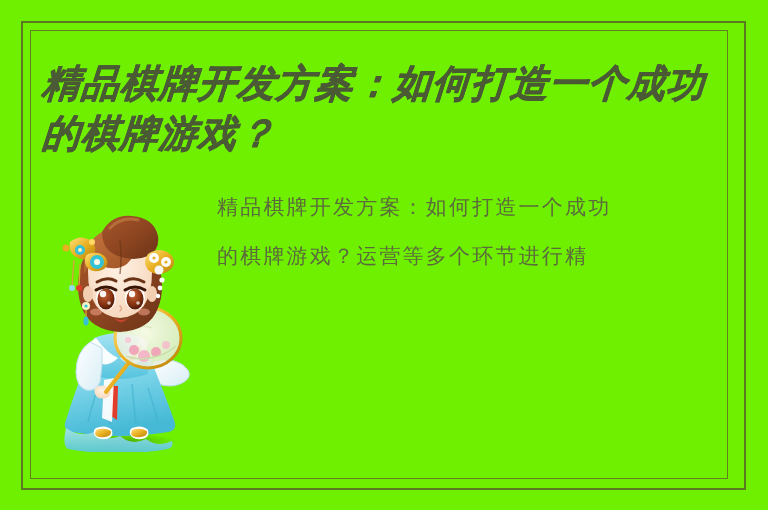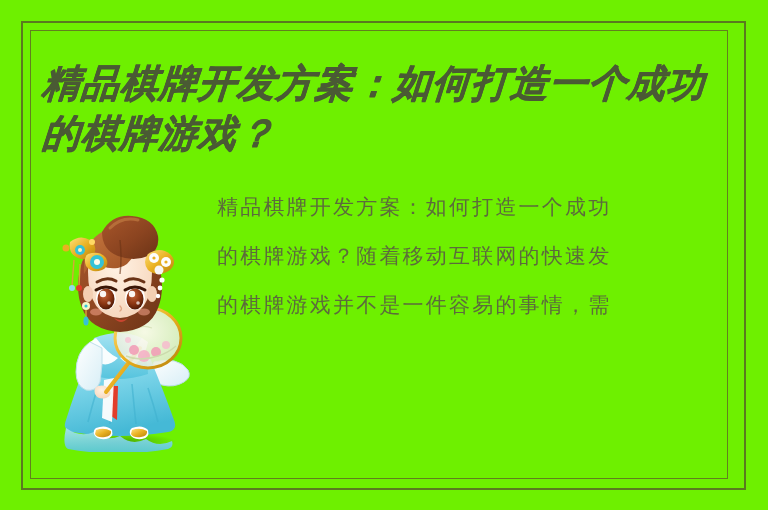--- a/index.html
+++ b/index.html
@@ -101,22 +101,21 @@
   <div class="frame-outer"></div>
   <div class="frame-inner"></div>
 
   <div class="title-block">
     <div class="title-line">精品棋牌开发方案：如何打造一个成功</div>
     <div class="title-line">的棋牌游戏？</div>
   </div>
 
   <div class="body-block">
     <div class="body-line">精品棋牌开发方案：如何打造一个成功</div>
-    <div class="body-line">的棋牌游戏？随着移动互联网的快速发</div>
-    <div class="body-line">的棋牌游戏并不是一件容易的事情，需</div>
+    <div class="body-line">的棋牌游戏？运营等多个环节进行精</div>
   </div>
 
   <div class="illustration">
     <svg viewBox="0 0 160 262" width="160" height="262" xmlns="http://www.w3.org/2000/svg">
       <defs>
         <radialGradient id="gSkin" cx="45%" cy="35%" r="70%">
           <stop offset="0%" stop-color="#fff2e4"></stop>
           <stop offset="100%" stop-color="#f6d6bb"></stop>
         </radialGradient>
         <linearGradient id="gHair" x1="0" y1="0" x2="1" y2="1">

